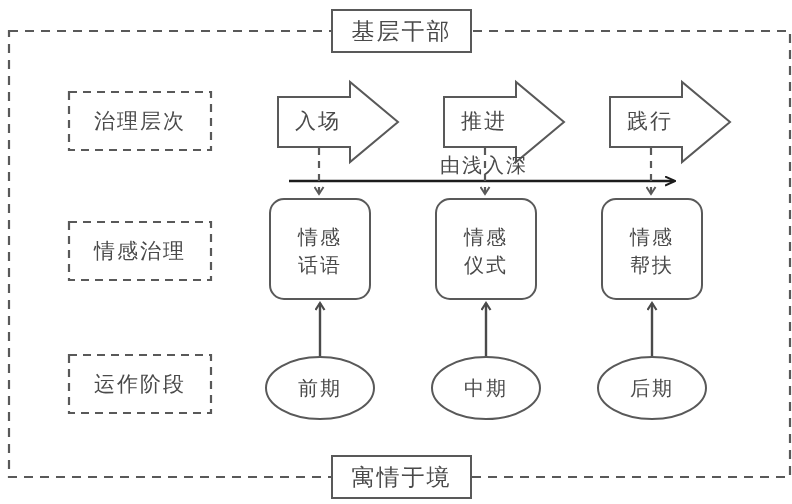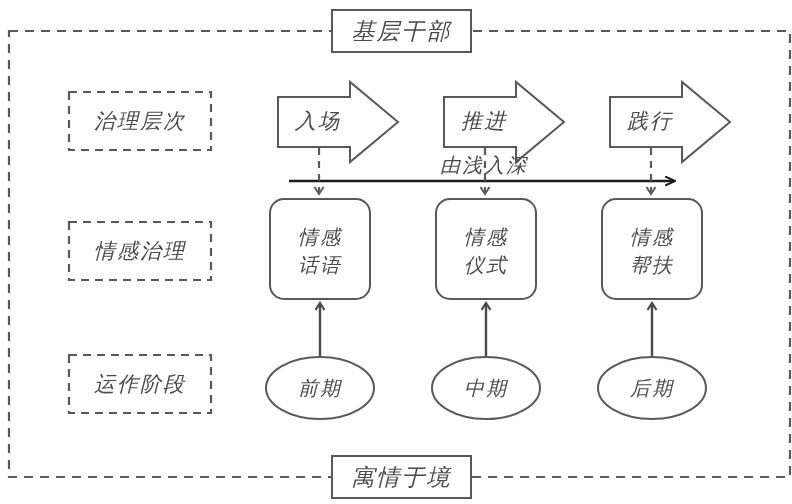--- a/index.html
+++ b/index.html
@@ -7,21 +7,20 @@
     padding: 0;
     background: #ffffff;
   }
   #stage {
     position: relative;
     width: 792px;
     height: 504px;
     background: #ffffff;
     font-family: "DejaVu Sans", sans-serif;
     overflow: hidden;
-    font-style: italic;
   }
   #diagram-svg {
     position: absolute;
     left: 0;
     top: 0;
     width: 792px;
     height: 504px;
   }
   .dashed-outer {
     fill: none;

